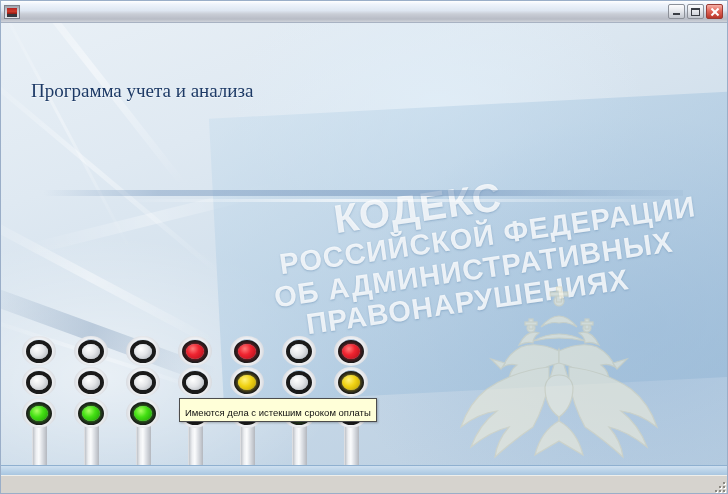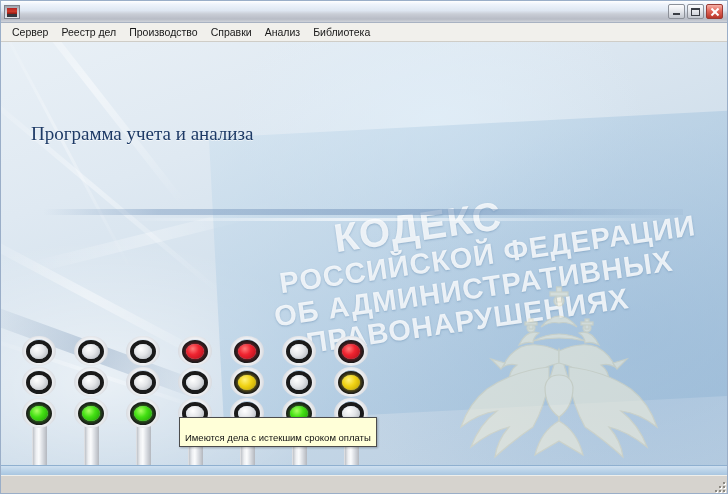--- a/index.html
+++ b/index.html
@@ -233,21 +233,20 @@
   
   #headline {
     position: absolute;
     left: 30px; top: 50px;
     font-family: "Liberation Serif", serif;
     color: #1d3a66;
     font-size: 19px;
     line-height: 36px;
     text-shadow: 0 1px 0 rgba(255,255,255,0.6);
     white-space: nowrap;
-    margin-top: 24px;
   }
 
   
   #traffic-lights {
     position: absolute;
     left: 20px; bottom: 0px;
     height: 136px;
     display: flex;
     align-items: flex-end;
     gap: 16px;
@@ -320,21 +319,21 @@
 
   
   #tooltip {
     position: absolute;
     left: 178px; top: 375px;
     background: #ffffd8;
     border: 1px solid #4c4c4c;
     color: #101010;
     font-size: 9.5px;
     font-family: "Liberation Sans", sans-serif;
-    padding: 14px 5px 3px 5px;
+    padding: 8px 5px 3px 5px;
     white-space: nowrap;
     z-index: 10;
     box-shadow: 1px 1px 2px rgba(0,0,0,0.25);
   }
 
   
   #bottom-rail {
     flex: 0 0 9px;
     height: 9px;
     background: linear-gradient(to bottom, #cfe0f0 0%, #b9d2e8 55%, #a9c6e0 100%);
@@ -381,28 +380,20 @@
       </div>
       <div class="win-btn max">
         <span class="glyph"></span>
       </div>
       <div class="win-btn close">
         <span class="glyph"></span>
       </div>
     </div>
   </div>
 
-  <div id="menubar">
-    <div class="menu-item">Сервер</div>
-    <div class="menu-item">Реестр дел</div>
-    <div class="menu-item">Производство</div>
-    <div class="menu-item">Справки</div>
-    <div class="menu-item">Анализ</div>
-    <div class="menu-item">Библиотека</div>
-  </div>
 
   <div id="client-area">
 
     <div class="streak" id="streak-a"></div>
     <div class="streak" id="streak-b"></div>
     <div class="streak" id="streak-c"></div>
     <div class="streak" id="streak-d"></div>
     <div class="streak" id="streak-e"></div>
     <div class="streak" id="streak-f"></div>
     <div id="streak-dark"></div>

